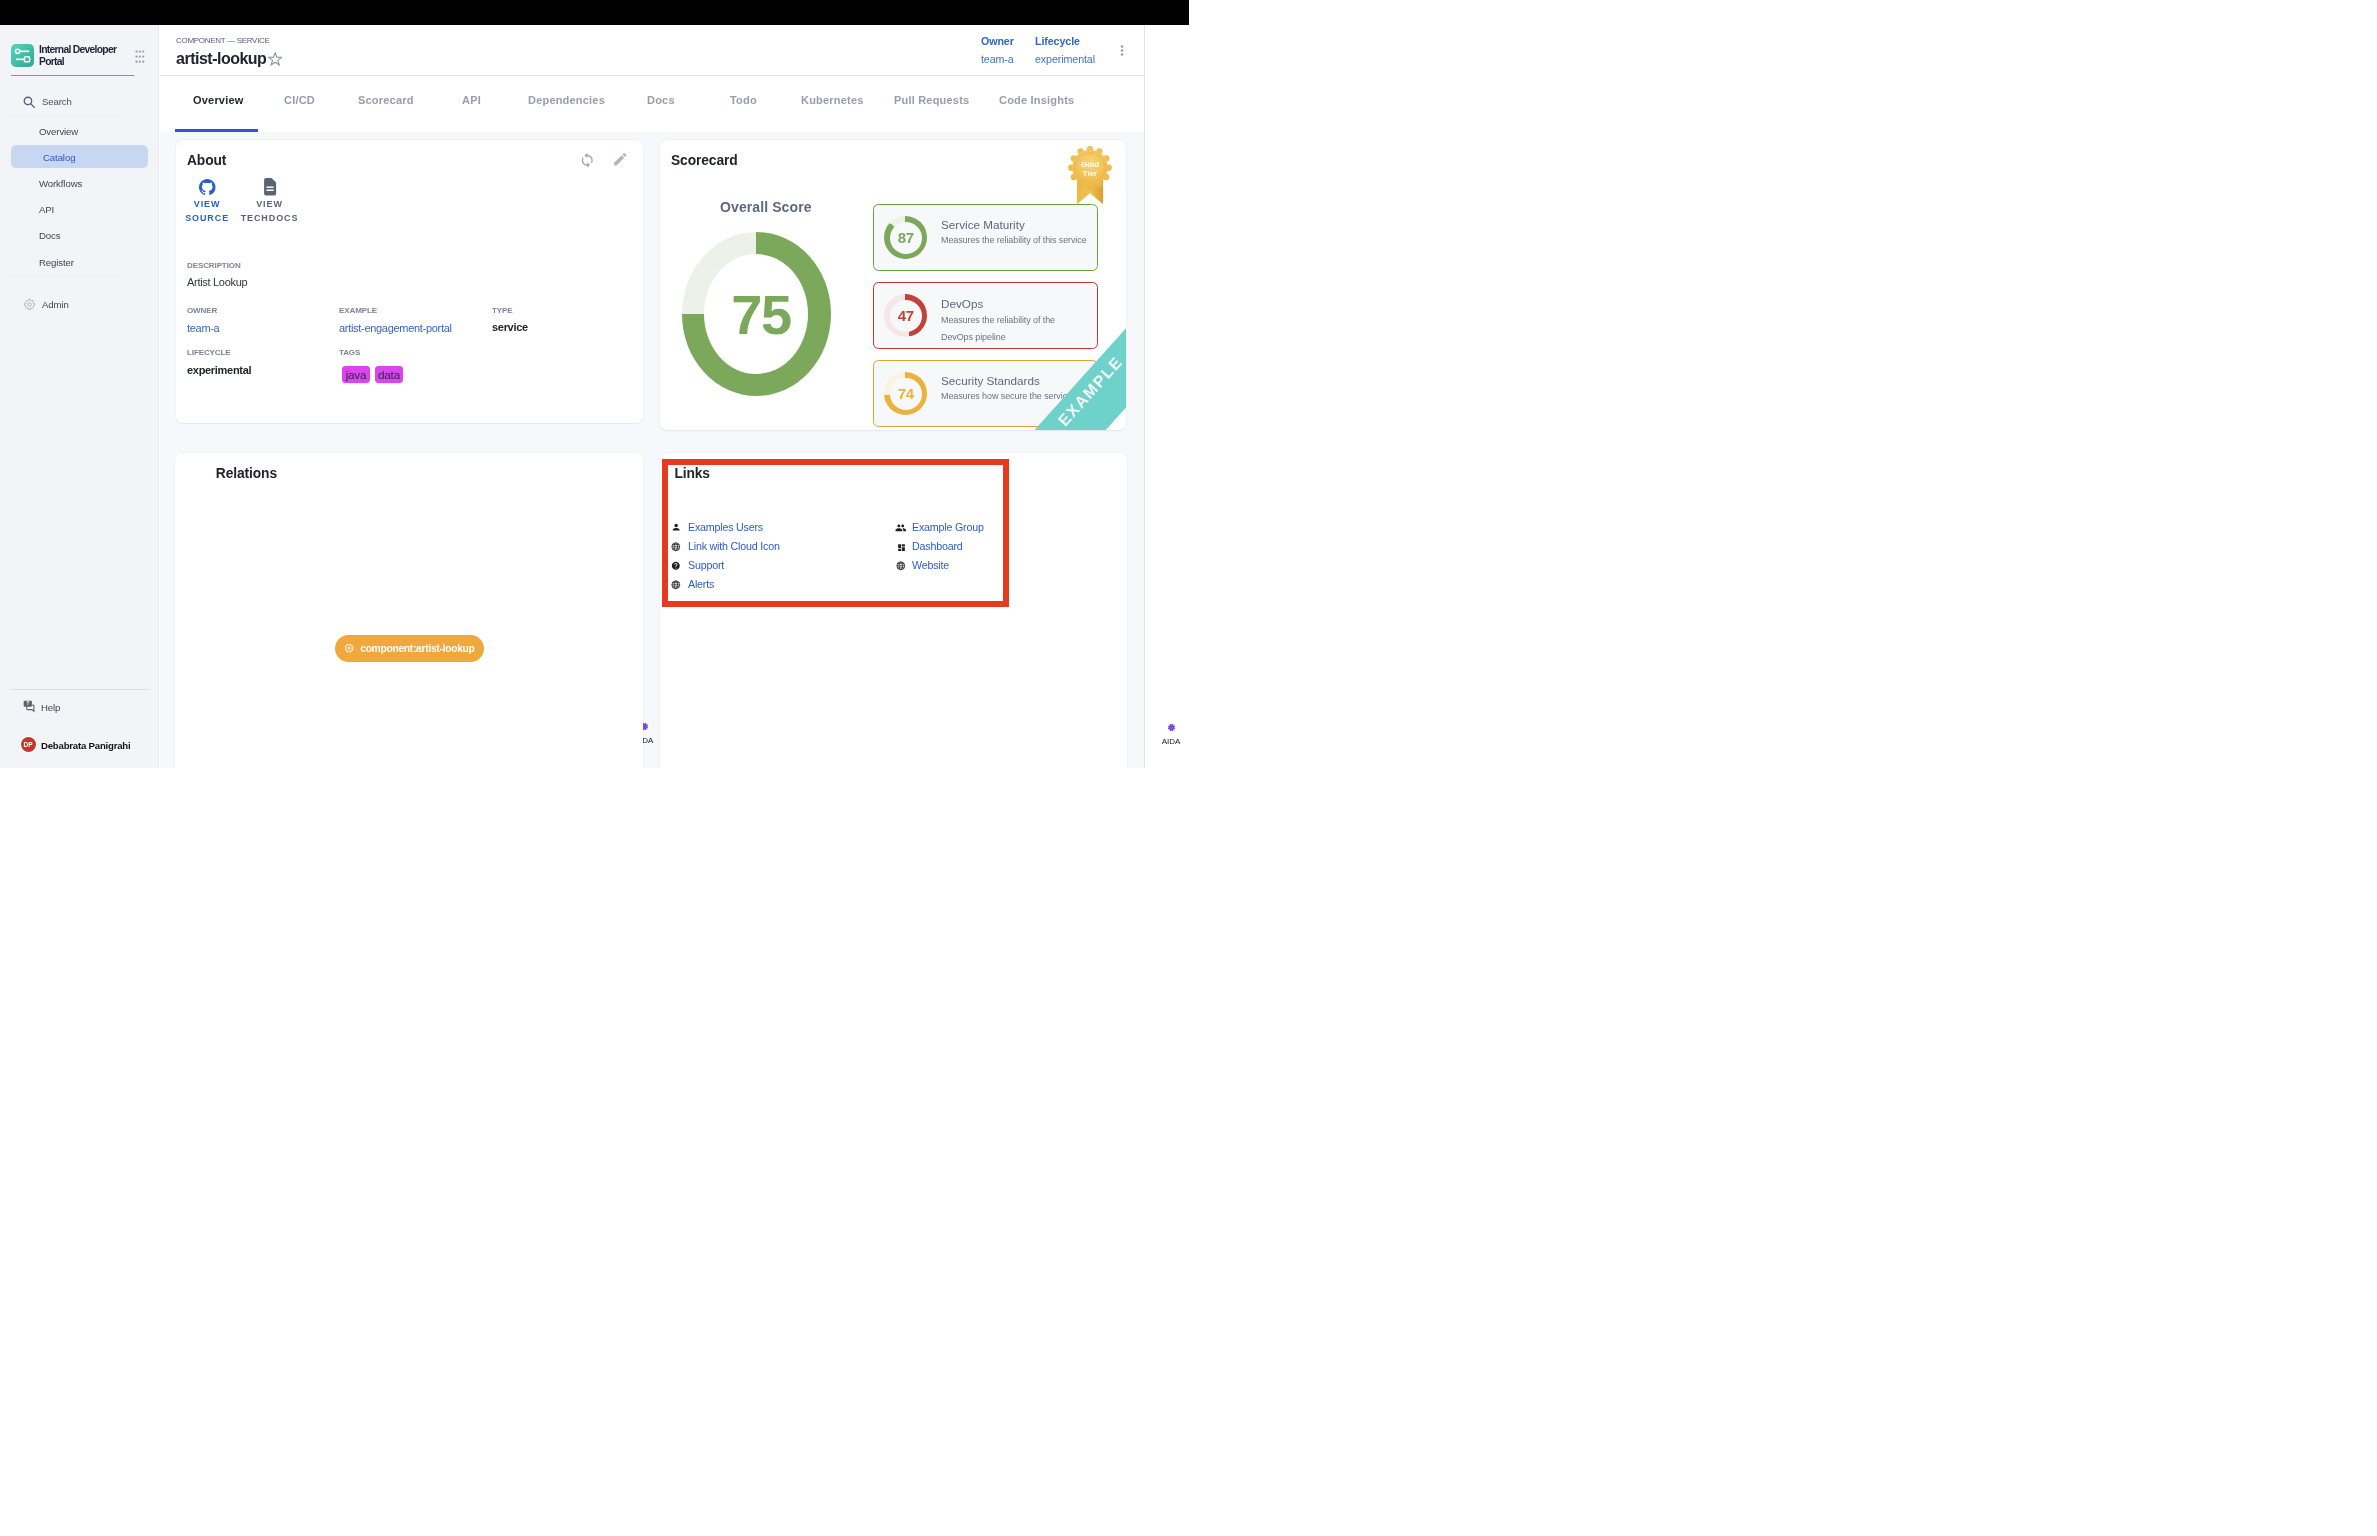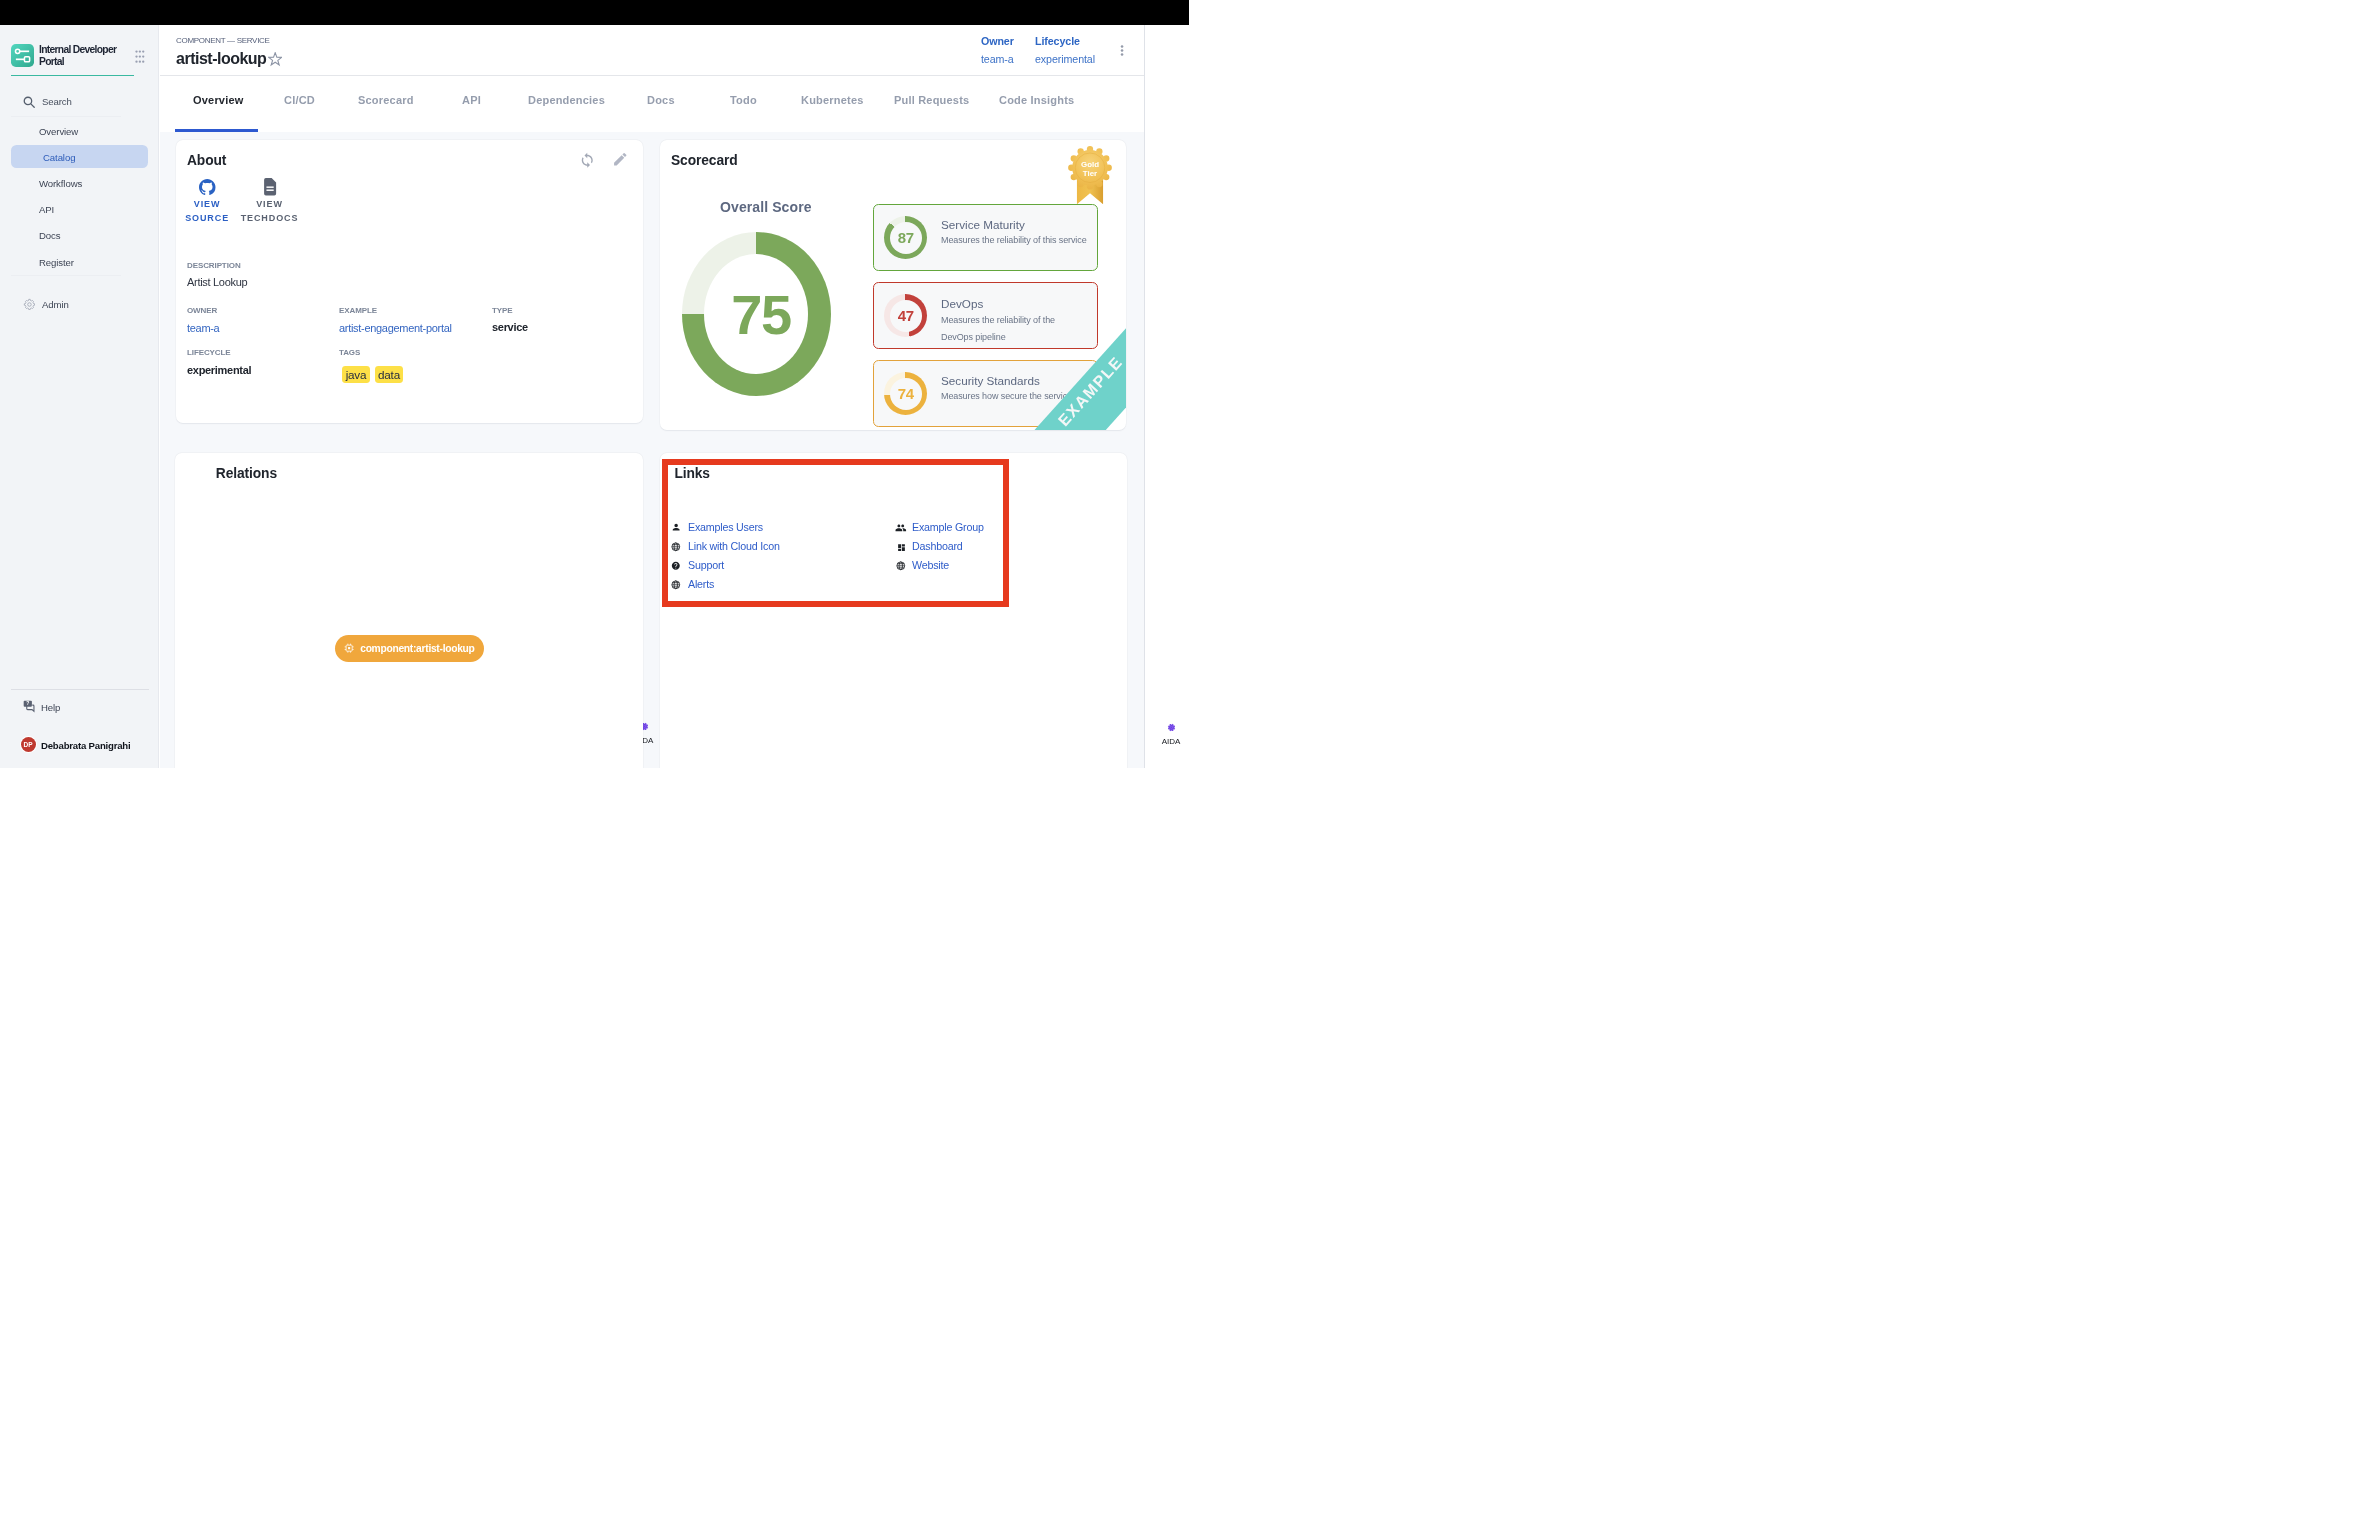--- a/index.html
+++ b/index.html
@@ -80,21 +80,21 @@
   #descV { left:11px; top:136px; }
   #ownL  { left:11px; top:166px; }
   #ownV  { left:11px; top:182px; color:#3566c1; }
   #sysL  { left:163px; top:166px; }
   #sysV  { left:163px; top:182px; color:#3566c1; }
   #typL  { left:316px; top:166px; }
   #typV  { left:316px; top:181px; font-weight:700; color:#20252d; }
   #lifL  { left:11px; top:208px; }
   #lifV  { left:11px; top:224px; font-weight:700; color:#20252d; }
   #tagL  { left:163px; top:208px; }
-  .tagPill { top:226px; height:16.5px; background:#fde047; border-radius:3.4px; font-size:11.7px; color:#262d3f; display:flex; align-items:center; justify-content:center; letter-spacing:-0.2px; }
+  .tagPill { top:226px; height:16.5px; background:#d946ef; border-radius:3.4px; font-size:11.7px; color:#262d3f; display:flex; align-items:center; justify-content:center; letter-spacing:-0.2px; }
   #tagJava { left:166px; width:28px; }
   #tagData { left:199px; width:28px; }
 
   
   #scTitle { left:11px; top:13px; }
   #overallT { left:60px; top:59px; font-size:14px; font-weight:700; color:#5d6880; letter-spacing:0.1px; z-index:2; position:absolute;}
   #donut { left:22px; top:92px; width:149px; height:164px; border-radius:50%; background:conic-gradient(#7ca85b 0deg 270deg, #edf2e8 270deg 360deg); }
   #donutHole { left:44px; top:114px; width:104px; height:120px; border-radius:50%; background:#fff; }
   #donutNum { left:26.5px; top:142px; width:149px; text-align:center; font-size:56px; font-weight:700; letter-spacing:-1.4px; color:#7ca85b; }
 

